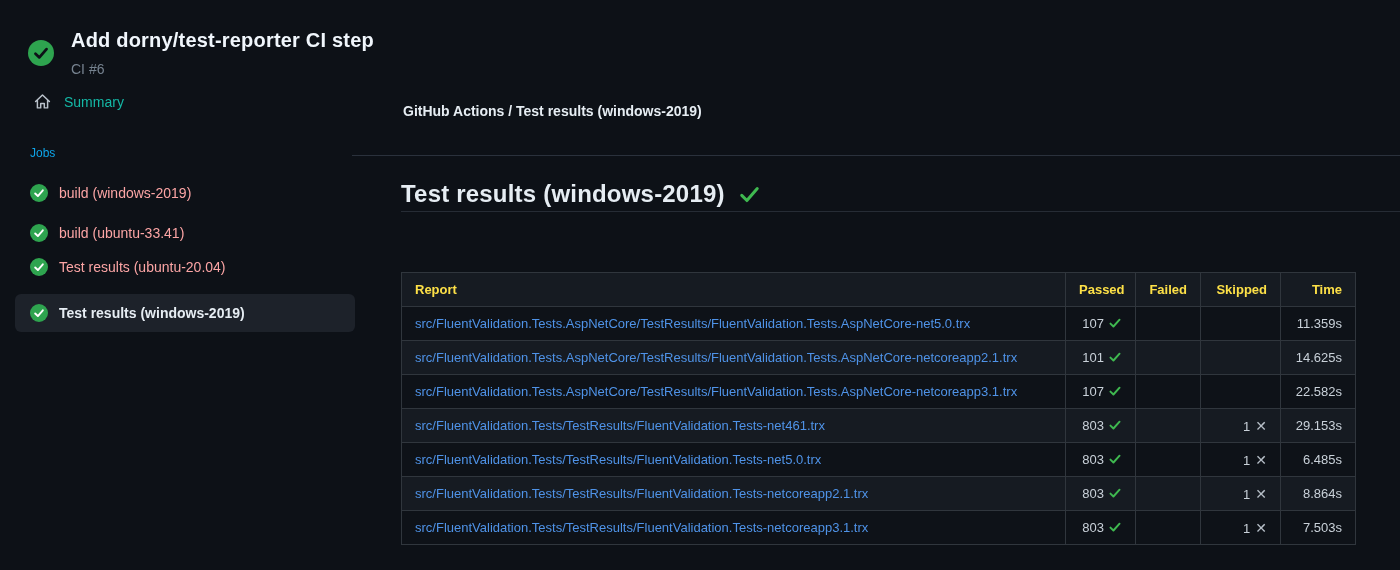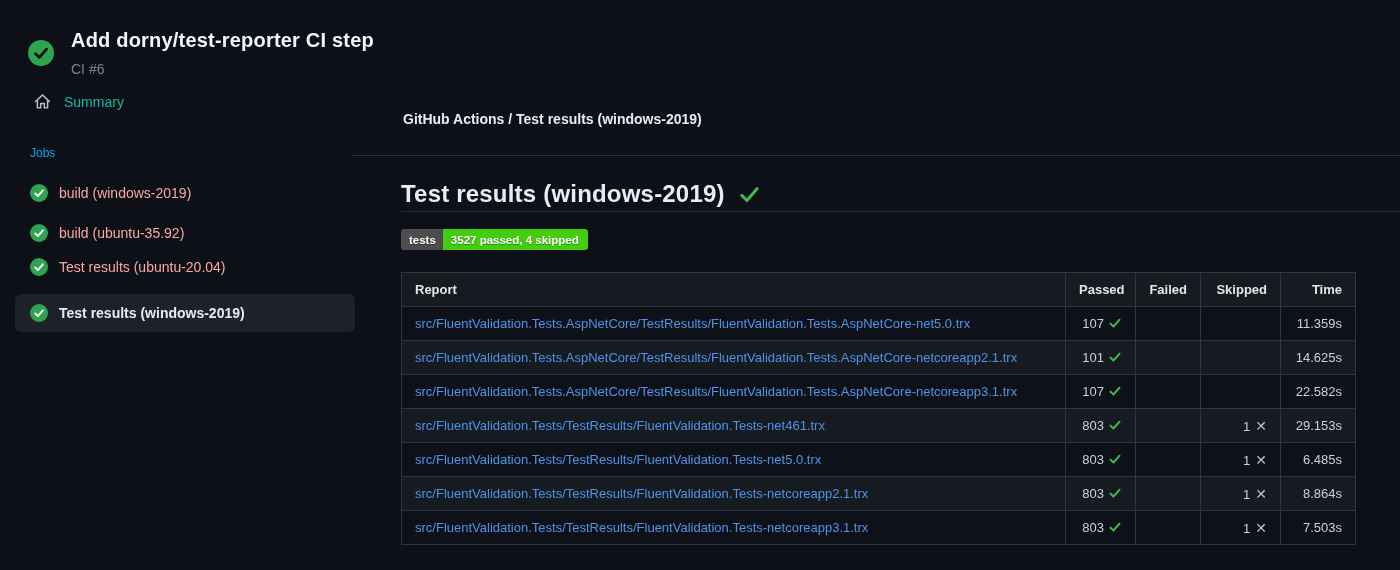--- a/index.html
+++ b/index.html
@@ -19,38 +19,38 @@
   .summary-label { font-size:14px; color:#14b8a6; }
   .jobs-label { position:absolute; left:30px; top:146px; font-size:12px; color:#0ea5e9; }
   .job-item {
     position:absolute; left:15px; width:340px; height:38px; border-radius:6px;
     display:flex; align-items:center; gap:11px; padding-left:15px; cursor:pointer;
     font-size:14px; color:#fca5a5;
   }
   .job-item.selected { background:#1d222a; font-weight:bold; color:#e6edf3; }
   .job-item .label { white-space:nowrap; }
   
-  .job-title { position:absolute; left:403px; top:103px; font-size:14px; font-weight:bold; color:#e6edf3;margin-top:8px; }
+  .job-title { position:absolute; left:403px; top:103px; font-size:14px; font-weight:bold; color:#e6edf3; }
   .job-status { position:absolute; left:403px; top:126px; font-size:14px; color:#8b949e; }
   .divider-1 { position:absolute; left:352px; top:155px; width:1048px; height:1px; background:#2a313c; }
   
   .report-heading-row { position:absolute; left:401px; top:180px; display:flex; align-items:center; gap:13px; }
   .report-heading { font-size:24px; font-weight:bold; color:#e6edf3; letter-spacing:.2px; }
   .divider-2 { position:absolute; left:401px; top:211px; width:999px; height:1px; background:#262c35; }
   .badge { position:absolute; left:401px; top:229px; height:21px; display:flex; font-size:11.5px; font-weight:bold; color:#fff; cursor:pointer; }
   .badge .seg { display:flex; align-items:center; height:21px; text-shadow:0 1px 0 rgba(1,1,1,.35); }
   .badge .seg-label { padding:0 7px 0 8px; border-radius:3px 0 0 3px; }
   .badge .seg-value { padding:0 9px 0 8px; border-radius:0 3px 3px 0; }
   
   table.results { position:absolute; left:401px; top:272px; width:954px; border-collapse:collapse; table-layout:fixed; }
   .results th, .results td {
     border:1px solid #30363d; height:34px; padding:0 13px;
     font-size:13px; white-space:nowrap; overflow:hidden; vertical-align:middle;
   }
-  .results th { font-weight:bold; color:#e5e5e5; background:#161b22; text-align:right; }
+  .results th { font-weight:bold; color:#fde047; background:#161b22; text-align:right; }
   .results th.col-report { text-align:left; }
   .results td { text-align:right; color:#c9d1d9; }
   .results td.cell-report { text-align:left; }
   .results tr.even td { background:#161b22; }
   .results tr.odd td { background:#0e1218; }
   .results a.report-link { color:#4f93e8; text-decoration:none; cursor:pointer; }
   .pass-check { margin-left:4px; vertical-align:-2px; }
   .skip-x { margin-left:5px; color:#b7bfc8; font-size:14px; }
   .icon-svg { display:block; }
 </style>
@@ -93,21 +93,21 @@
         </span>
         <span class="label">build (windows-2019)</span>
       </div>
       <div class="job-item" style="top: 214px;">
         <span>
           <svg class="icon-svg" width="18" height="18" viewBox="0 0 16 16">
             <circle cx="8" cy="8" r="8" fill="#2ea44f"></circle>
             <path d="M4.6 8.4 L7 10.7 L11.4 5.6" fill="none" stroke="#ffffff" stroke-width="1.7" stroke-linecap="round" stroke-linejoin="round"></path>
           </svg>
         </span>
-        <span class="label">build (ubuntu-35.92)</span>
+        <span class="label">build (ubuntu-33.41)</span>
       </div>
       <div class="job-item" style="top: 248px;">
         <span>
           <svg class="icon-svg" width="18" height="18" viewBox="0 0 16 16">
             <circle cx="8" cy="8" r="8" fill="#2ea44f"></circle>
             <path d="M4.6 8.4 L7 10.7 L11.4 5.6" fill="none" stroke="#ffffff" stroke-width="1.7" stroke-linecap="round" stroke-linejoin="round"></path>
           </svg>
         </span>
         <span class="label">Test results (ubuntu-20.04)</span>
       </div>
@@ -128,24 +128,20 @@
   <div class="report-heading-row">
     <span class="report-heading">Test results (windows-2019)</span>
     <span>
       <svg class="icon-svg" width="23" height="23" viewBox="0 0 16 16">
         <path d="M2.6 8.6 L6.2 12.2 L13.4 3.9" fill="none" stroke="#3fb950" stroke-width="2.1" stroke-linecap="round" stroke-linejoin="round"></path>
       </svg>
     </span>
   </div>
   <div class="divider-2"></div>
 
-  <div class="badge">
-    <span class="seg seg-label" id="badge-label" style="background: rgb(77, 77, 77);">tests</span>
-    <span class="seg seg-value" id="badge-value" style="background: rgb(68, 204, 17);">3527 passed, 4 skipped</span>
-  </div>
 
   <table class="results">
     <colgroup>
       <col style="width:664px">
         <col style="width:70px">
         <col style="width:65px">
         <col style="width:80px">
         <col style="width:75px">
     </colgroup>
     <thead>

